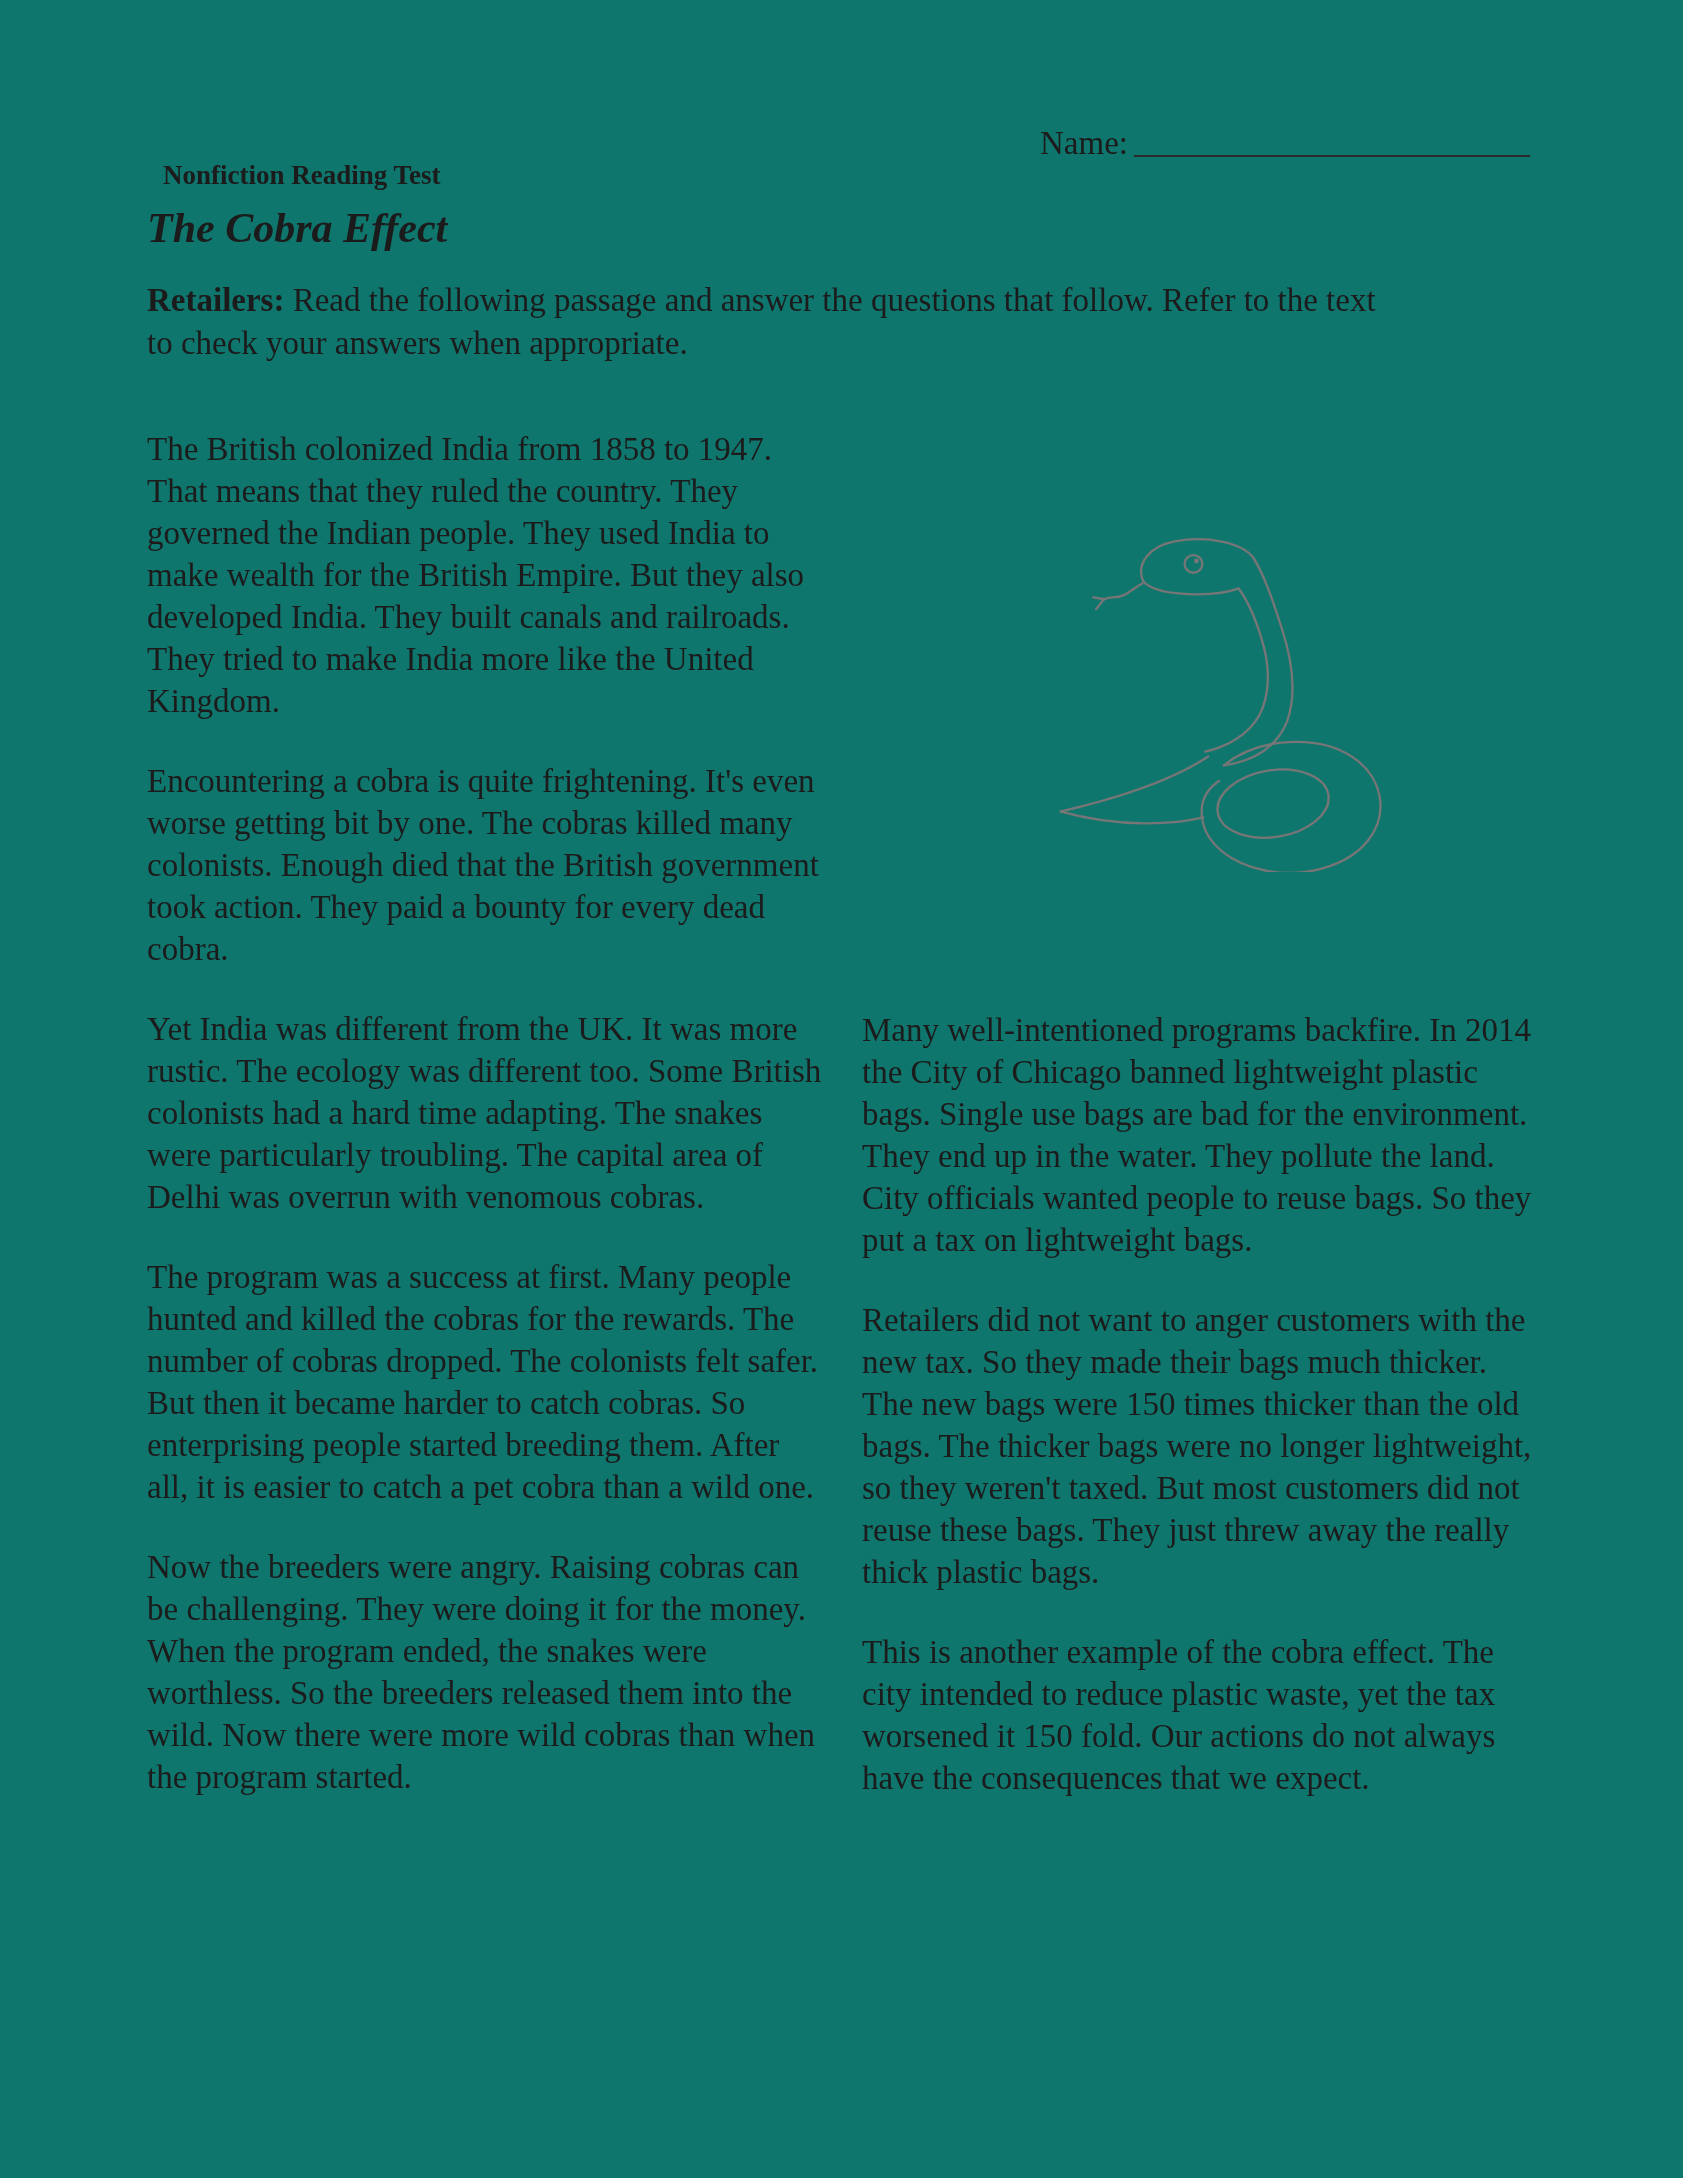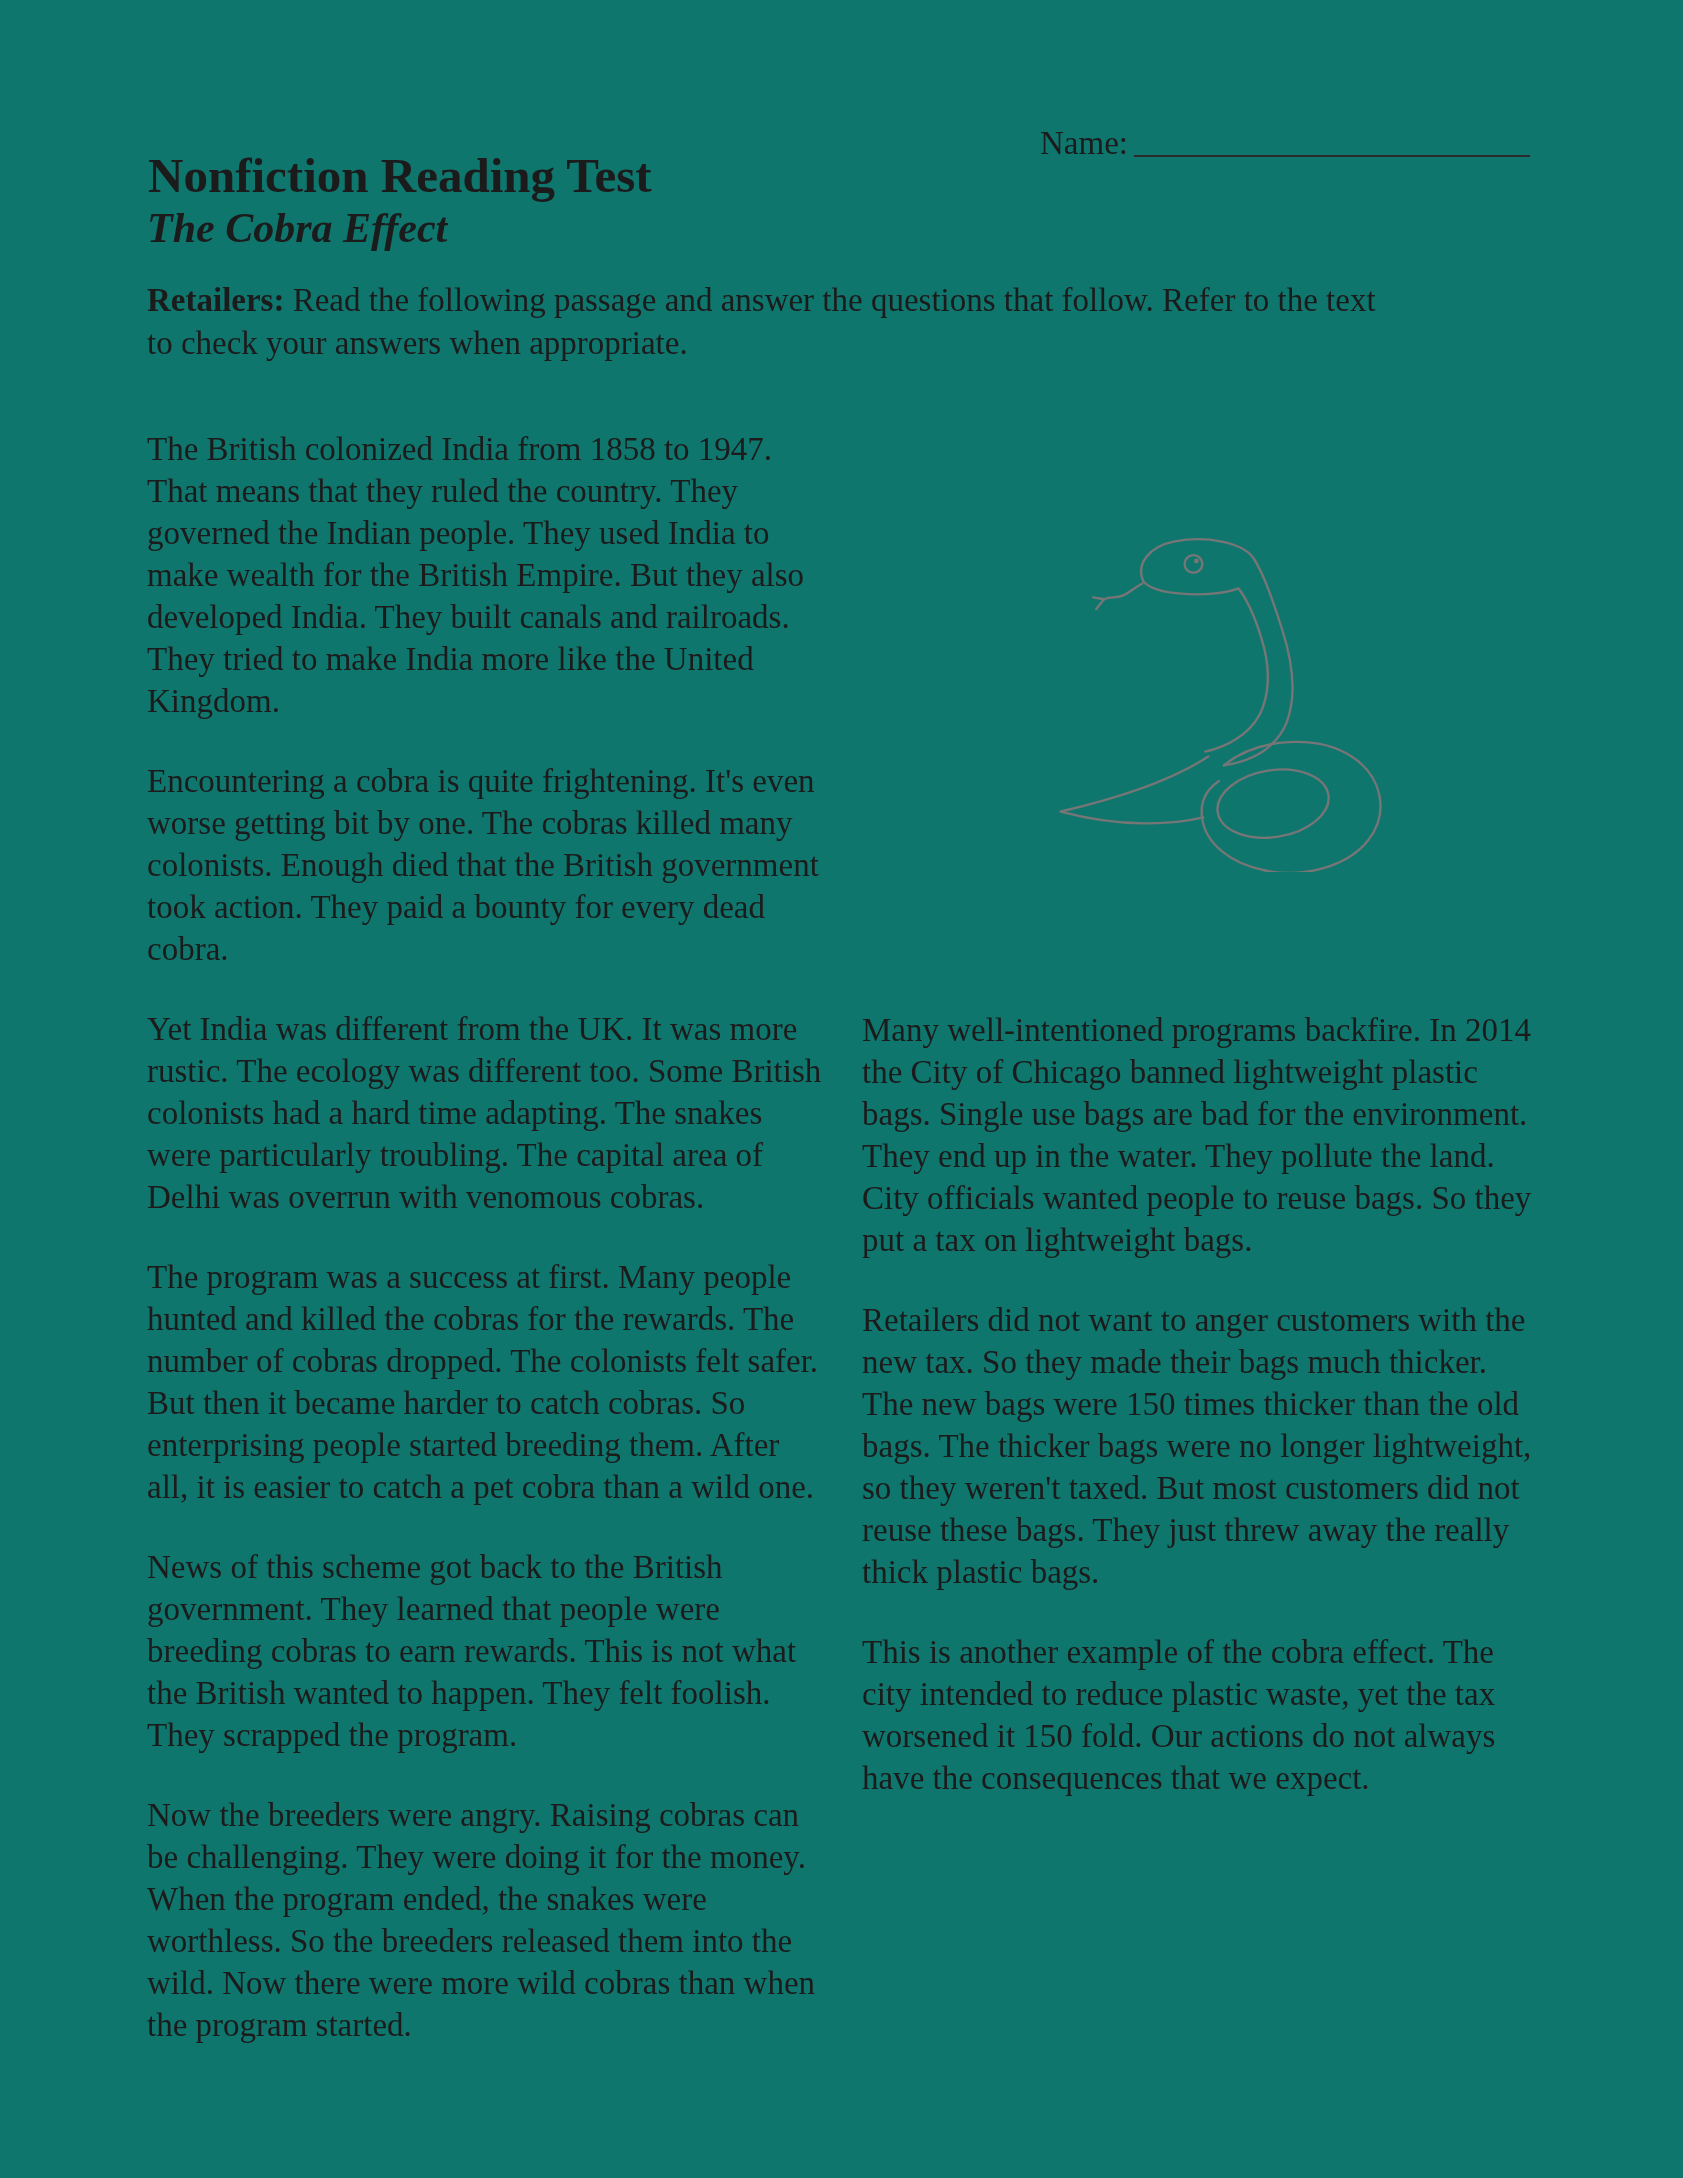--- a/index.html
+++ b/index.html
@@ -24,22 +24,22 @@
   }
   .name-line {
     display: inline-block;
     width: 396px;
     margin-left: 6px;
     border-bottom: 2px solid #2b2b2b;
     transform: translateY(3px);
   }
 
   .title {
-    margin: 149px 0 0 1px;
-    font-size: 49px;
+    margin: 149px 0 0 16px;
+    font-size: 27px;
     line-height: 53px;
     font-weight: bold;
   }
   .subtitle {
     margin: 0;
     font-size: 42px;
     line-height: 53px;
     font-weight: bold;
     font-style: italic;
   }
@@ -106,25 +106,20 @@
 rustic. The ecology was different too. Some British
 colonists had a hard time adapting. The snakes
 were particularly troubling. The capital area of
 Delhi was overrun with venomous cobras.</p>
         <p class="para">The program was a success at first. Many people
 hunted and killed the cobras for the rewards. The
 number of cobras dropped. The colonists felt safer.
 But then it became harder to catch cobras. So
 enterprising people started breeding them. After
 all, it is easier to catch a pet cobra than a wild one.</p>
-        <p class="para">News of this scheme got back to the British
-government. They learned that people were
-breeding cobras to earn rewards. This is not what
-the British wanted to happen. They felt foolish.
-They scrapped the program.</p>
         <p class="para">Now the breeders were angry. Raising cobras can
 be challenging. They were doing it for the money.
 When the program ended, the snakes were
 worthless. So the breeders released them into the
 wild. Now there were more wild cobras than when
 the program started.</p>
       </div>
 
       <div class="col-right">
 

